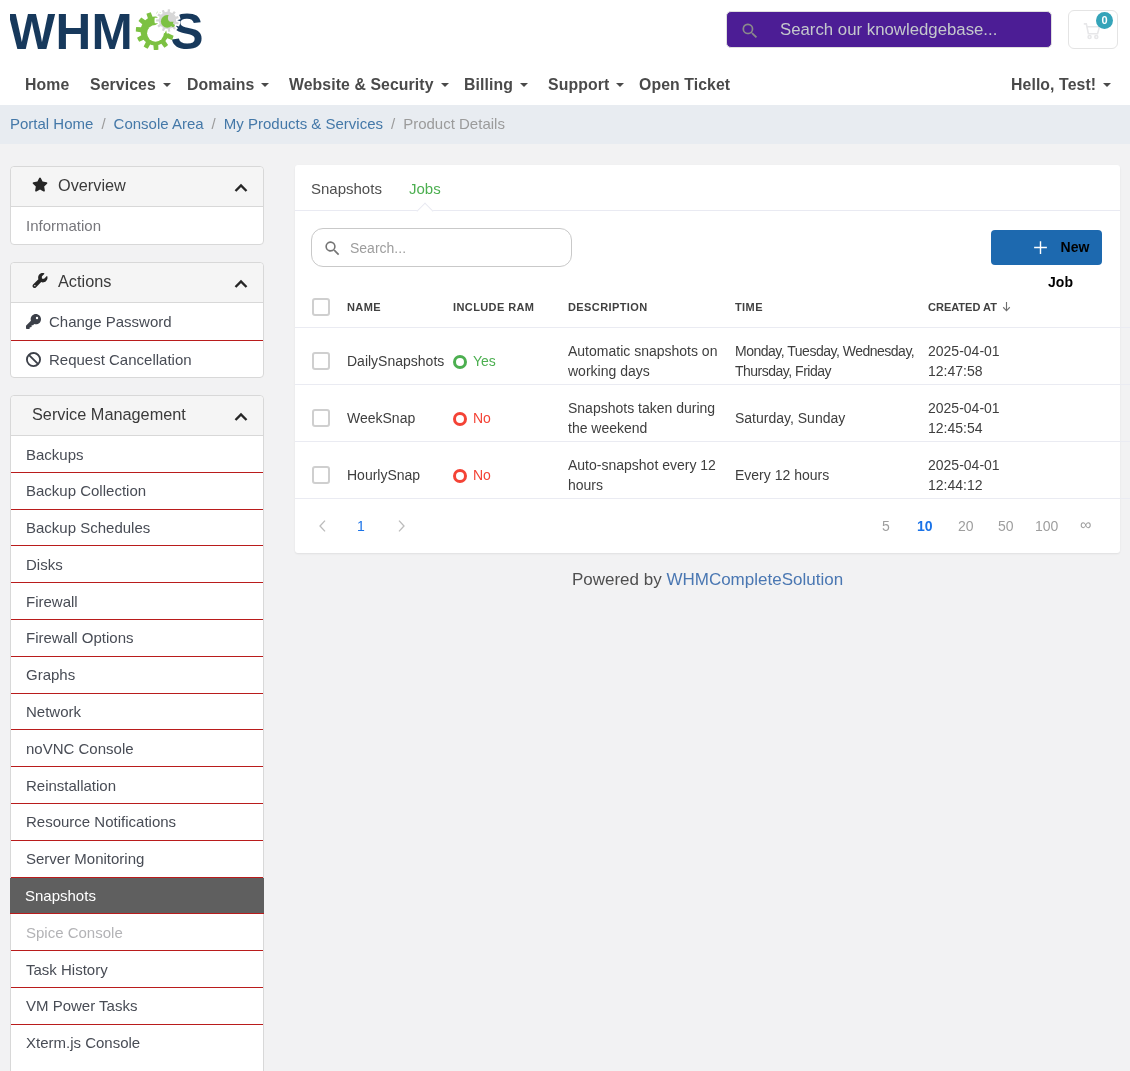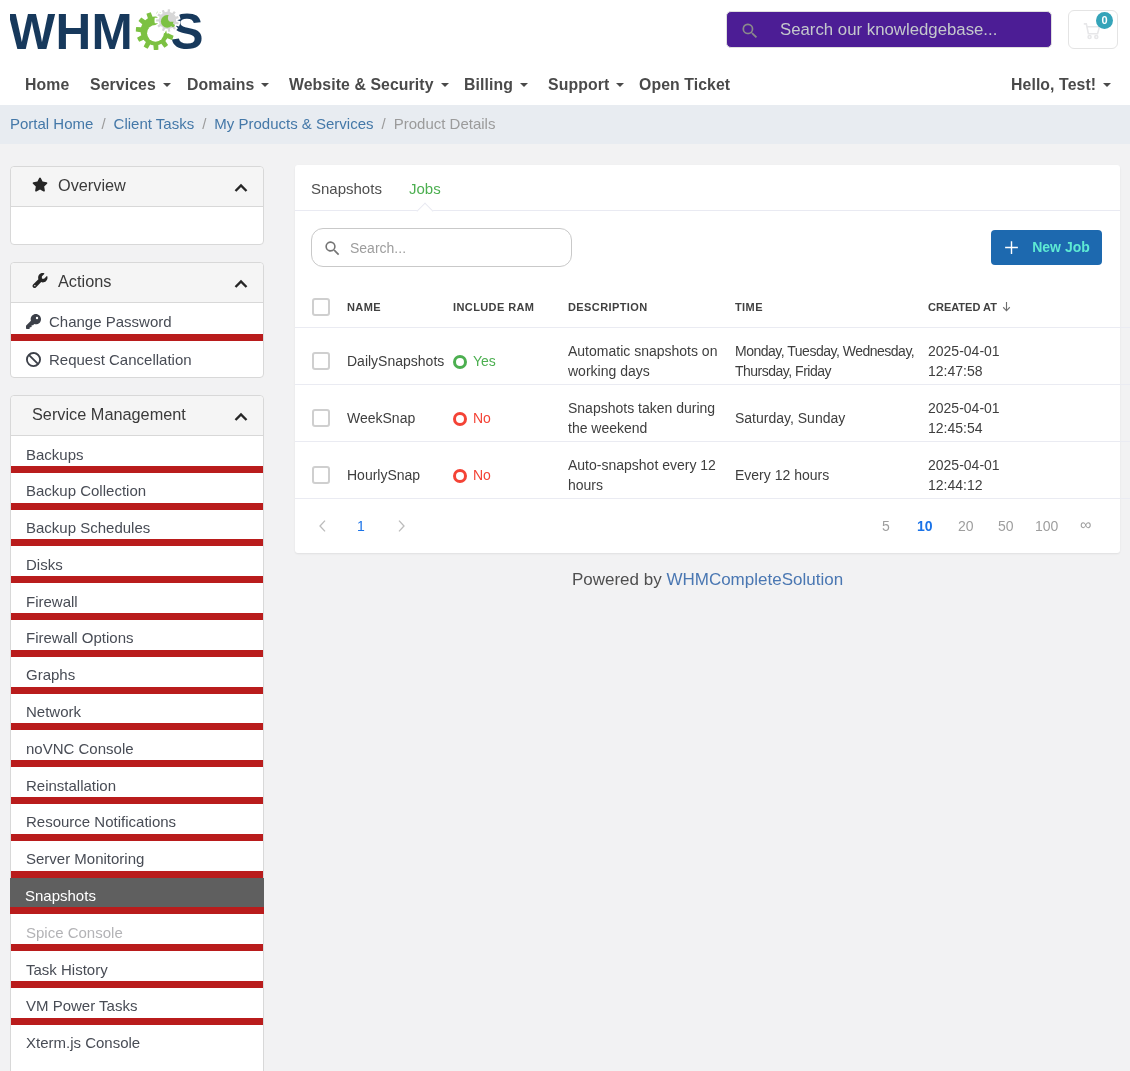--- a/index.html
+++ b/index.html
@@ -18,35 +18,35 @@
 
 #crumbbar { position:absolute; top:105px; left:0; width:1130px; height:39px; background:#e8ecf1; }
 #crumbbar .in { position:absolute; left:10px; top:10px; font-size:15px; color:#9b9b9b; }
 #crumbbar a { color:#4478a8; text-decoration:none; }
 #crumbbar .sep { color:#9b9b9b; padding:0 8px; }
 
 .panel { position:absolute; left:10px; width:254px; background:#fff; border:1px solid #d8d8d8; border-radius:4px; }
 .panel-h { background:#f5f5f5; border-bottom:1px solid #d8d8d8; border-radius:4px 4px 0 0; padding:9px 15px 11px 21px; font-size:16.3px; color:#3a3a3a; height:40px; position:relative; }
 .panel-h .chev { position:absolute; right:15px; top:16px; }
 .panel ul { list-style:none; }
-.panel li { padding:8px 15px; border-bottom:7px solid #b91c1c; font-size:15px; color:#484c55; height:38px; line-height:21px; }
+.panel li { padding:8px 15px; border-bottom:1px solid #b91c1c; font-size:15px; color:#484c55; height:38px; line-height:21px; }
 #smlist li { height:36.8px; padding:7.5px 15px; line-height:21px; }
 .panel li:last-child { border-bottom:none; }
 .panel li.sel { background:#5f5f5f; color:#fff; margin:0 -1px; padding-left:16px; }
 .panel li.dis { color:#b3b3b6; }
 
 #card { position:absolute; left:295px; top:165px; width:825px; height:388px; background:#fff; border-radius:3px; box-shadow:0 1px 2px rgba(0,0,0,0.08); }
 #tabs { position:relative; height:46px; border-bottom:1px solid #e9eaf2; }
 #tabs .tab { position:absolute; top:15px; font-size:15px; color:#4f4f4f; }
 #tabs .tab.act { color:#4caf50; }
 #notch { position:absolute; left:124px; top:40px; width:12px; height:12px; background:#fff; border-left:1px solid #e9eaf2; border-top:1px solid #e9eaf2; transform:rotate(45deg); }
 #toolbar { position:relative; height:76px; }
 #msearch { position:absolute; left:16px; top:17px; width:261px; height:39px; border:1px solid #c9c9c9; border-radius:12px; }
 #msearch .ph { position:absolute; left:38px; top:11px; font-size:14px; color:#9d9d9d; }
-#newjob { position:absolute; right:18px; top:19px; width:111px; height:35px; background:#1d69af; border-radius:4px; color:#5eead4; font-size:14px; font-weight:bold; text-align:center; line-height:35px; }
+#newjob { position:absolute; right:18px; top:19px; width:111px; height:35px; background:#1d69af; border-radius:4px; color:#000000; font-size:14px; font-weight:bold; text-align:center; line-height:35px;padding-left:28px; }
 
 table#jt { border-collapse:collapse; width:939px; margin-top:0; table-layout:fixed; }
 #jt th { font-size:11px; color:#414141; text-align:left; font-weight:bold; letter-spacing:0.4px; padding:0; height:40px; border-bottom:1px solid #eaebf2; }
 #jt td { font-size:14px; color:#3e3e3e; padding:13px 0 3px 0; height:57px; border-bottom:1px solid #eaebf2; line-height:20px; vertical-align:middle; }
 #jt td.t5 { letter-spacing:-0.5px; }
 .cbx { width:18px; height:18px; border:2px solid #cfcfcf; border-radius:3px; margin-left:17px; }
 .ring { display:inline-block; width:14px; height:14px; border:3px solid #4caf50; border-radius:50%; vertical-align:-3px; margin-right:6px; }
 .ring.red { border-color:#f44336; }
 .green { color:#4caf50; } .red { color:#f44336; }
 .acts svg { position:relative; top:2.5px; }
@@ -93,29 +93,32 @@
     <span class="item" style="left:90px">Services<span class="caret"></span></span>
     <span class="item" style="left:187px">Domains<span class="caret"></span></span>
     <span class="item" style="left:289px">Website &amp; Security<span class="caret"></span></span>
     <span class="item" style="left:464px">Billing<span class="caret"></span></span>
     <span class="item" style="left:548px">Support<span class="caret"></span></span>
     <span class="item" style="left:639px">Open Ticket</span>
     <span class="item" style="left:1011px">Hello, Test!<span class="caret"></span></span>
   </div>
 </div>
 <div id="crumbbar">
-    <div class="in"><a>Portal Home</a><span class="sep">/</span><a>Client Tasks</a><span class="sep">/</span><a>My Products &amp; Services</a><span class="sep">/</span>Product Details</div>
+    <div class="in"><a>Portal Home</a><span class="sep">/</span><a>Console Area</a><span class="sep">/</span><a>My Products &amp; Services</a><span class="sep">/</span>Product Details</div>
   </div>
 
 <div class="panel" style="top:166px;height:79px;">
   <div class="panel-h"><svg width="16" height="15" viewBox="0 0 576 512" style="vertical-align:-1px;margin-right:10px">
         <path fill="#262626" d="M316.9 18C311.6 7 300.4 0 288.1 0s-23.4 7-28.8 18L195 150.3 51.4 171.5c-12 1.8-22 10.2-25.7 21.7s-.7 24.2 7.9 32.7L137.8 329 113.2 474.7c-2 12 3 24.2 12.9 31.3s23 8 33.8 2.3l128.3-68.5 128.3 68.5c10.8 5.7 23.9 4.9 33.8-2.3s14.9-19.3 12.9-31.3L438.5 329 542.7 225.9c8.6-8.5 11.7-21.2 7.9-32.7s-13.7-19.9-25.7-21.7L381.2 150.3 316.9 18z"></path>
       </svg>Overview<svg class="chev" width="14" height="9" viewBox="0 0 14 9">
         <path d="M1.5 8 7 2.5 12.5 8" stroke="#262626" stroke-width="2.4" fill="none"></path>
       </svg></div>
+  <ul>
+      <li style="color:#77777c">Information</li>
+    </ul>
 </div>
 <div class="panel" style="top:262px;height:116px;">
   <div class="panel-h"><svg width="16" height="15" viewBox="0 0 512 512" style="vertical-align:-1px;margin-right:10px">
         <path fill="#262626" d="M352 320c88.4 0 160-71.6 160-160c0-15.3-2.2-30.1-6.2-44.2c-3.1-10.8-16.4-13.2-24.3-5.3l-76.8 76.8c-3 3-7.1 4.7-11.3 4.7L336 192c-8.8 0-16-7.2-16-16l0-57.4c0-4.2 1.7-8.3 4.7-11.3l76.8-76.8c7.9-7.9 5.4-21.2-5.3-24.3C382.1 2.2 367.3 0 352 0C263.6 0 192 71.6 192 160c0 19.1 3.4 37.5 9.5 54.5L19.9 396.1C7.2 408.8 0 426.1 0 444.1C0 481.6 30.4 512 67.9 512c18 0 35.3-7.2 48-19.9L297.5 310.5c17 6.2 35.4 9.5 54.5 9.5zM80 408a24 24 0 1 1 0 48 24 24 0 1 1 0-48z"></path>
       </svg>Actions<svg class="chev" width="14" height="9" viewBox="0 0 14 9">
         <path d="M1.5 8 7 2.5 12.5 8" stroke="#262626" stroke-width="2.4" fill="none"></path>
       </svg></div>
   <ul>
     <li><svg width="15" height="15" viewBox="0 0 512 512" style="vertical-align:-2px;margin-right:8px">
           <path fill="#3c4049" d="M336 352c97.2 0 176-78.8 176-176S433.2 0 336 0S160 78.8 160 176c0 18.7 2.9 36.8 8.3 53.7L7 391c-4.5 4.5-7 10.6-7 17l0 80c0 13.3 10.7 24 24 24l80 0c13.3 0 24-10.7 24-24l0-40 40 0c13.3 0 24-10.7 24-24l0-40 40 0c6.4 0 12.5-2.5 17-7l33.3-33.3c16.9 5.4 35 8.3 53.7 8.3zM376 96a40 40 0 1 1 0 80 40 40 0 1 1 0-80z"></path>

